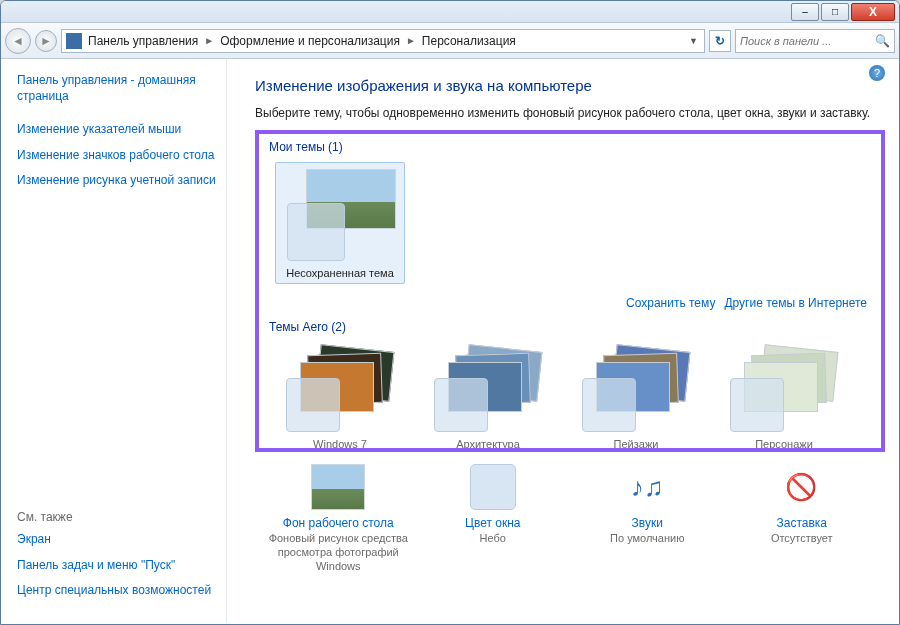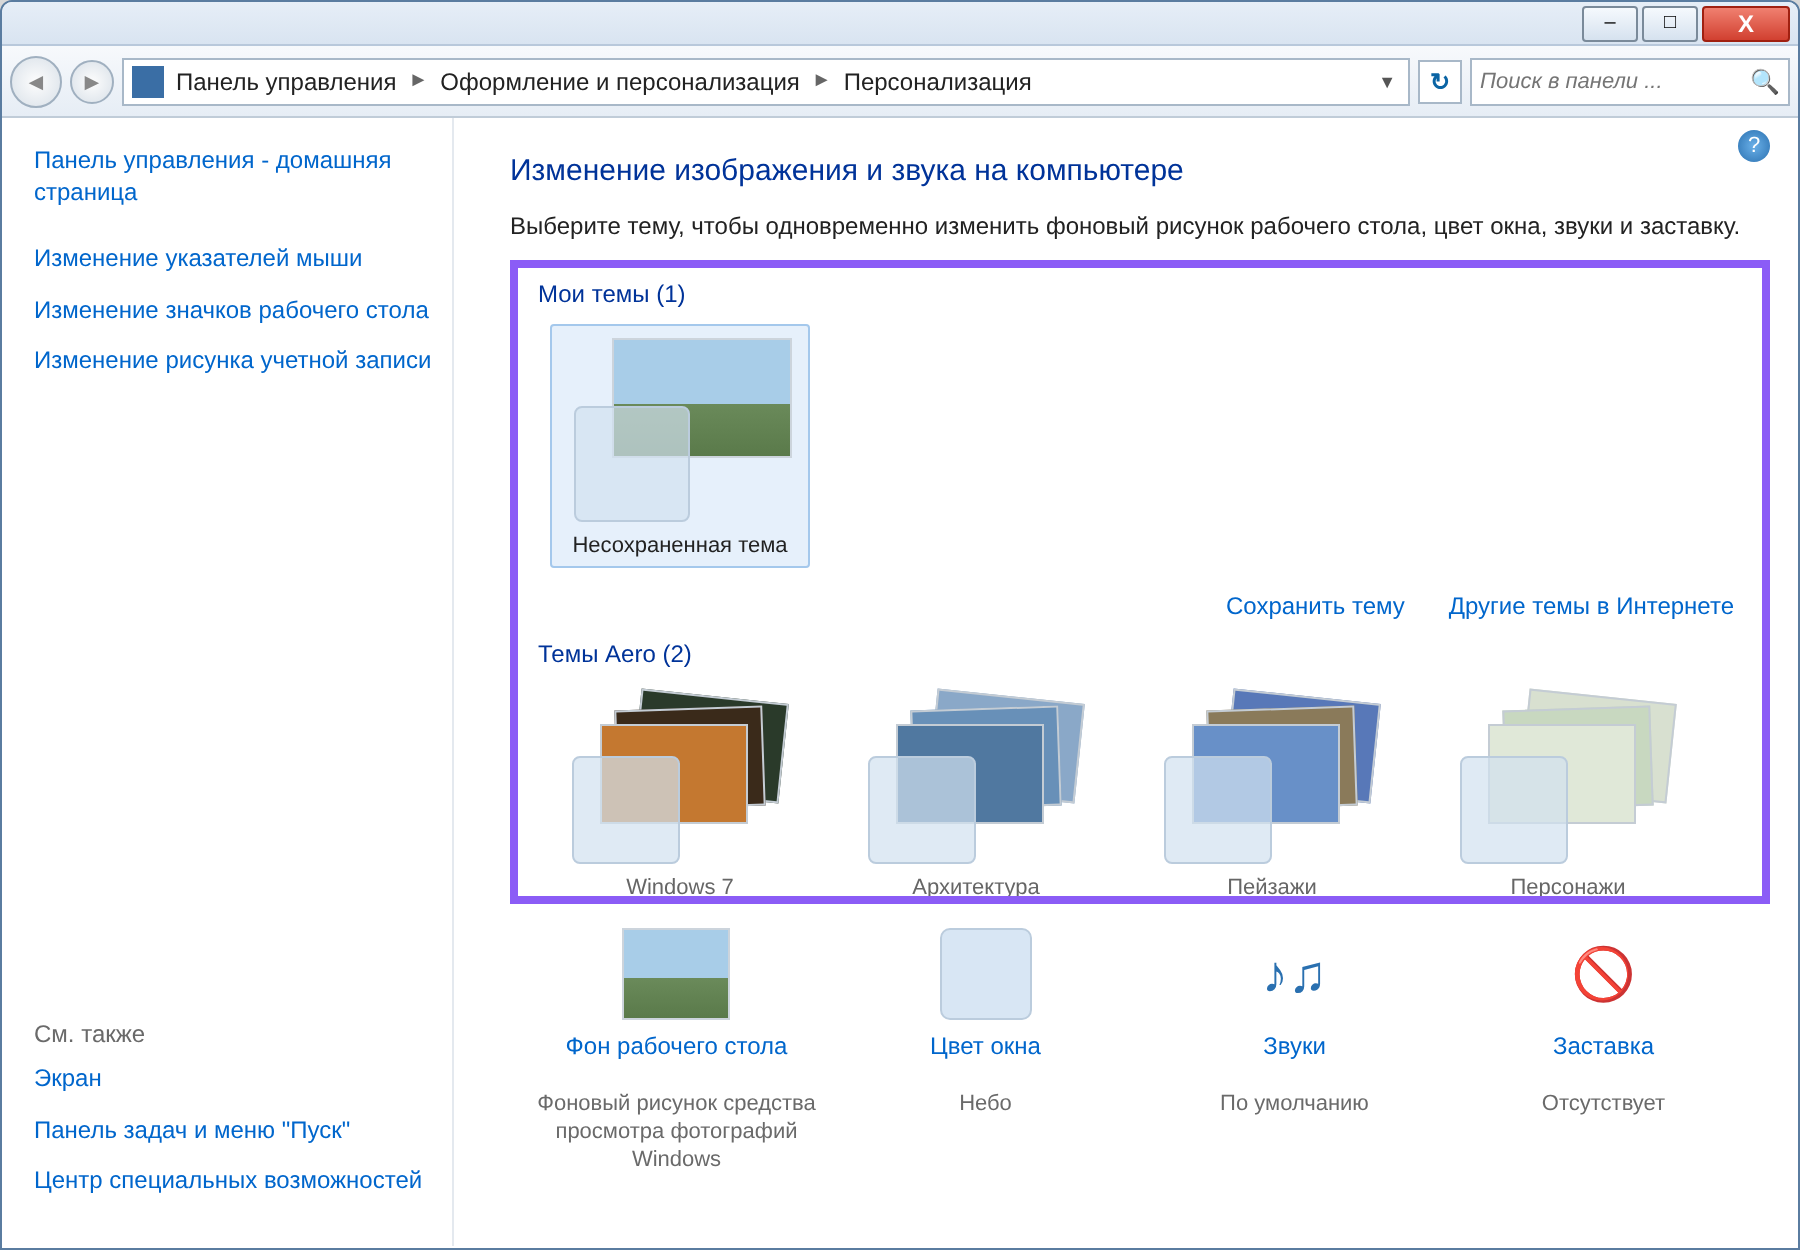--- a/index.html
+++ b/index.html
@@ -32,35 +32,35 @@
   .desc { font-size:12px; color:#222; margin-bottom:10px;}
   .panel { border:4px solid #8b5cf6; background:#fff; height:322px; overflow:hidden; }
   .sect-label { color:#003399; font-size:12px; padding:6px 0 4px 10px;}
   .theme-row { display:flex; padding:4px 10px 8px 16px; gap:26px; flex-wrap:wrap;}
   .theme-item { width:130px; text-align:center; cursor:pointer;}
   .theme-item .thumb { width:115px; height:100px; position:relative; margin:0 auto;}
   .theme-item.selected { background:#e6f0fb; border:1px solid #a4c8ec; padding:4px; border-radius:2px;}
   .glass-tile { position:absolute; width:58px; height:58px; border:1px solid #bbccdd; background:rgba(210,225,240,0.7); border-radius:4px;}
   .wallpaper-tile { position:absolute; width:90px; height:60px; border:1px solid #ccd4dc; background:linear-gradient(#a8cde8 0%,#a8cde8 55%,#6a8a5a 55%,#5a7a4a 100%); right:2px; top:2px;}
   .theme-label { font-size:11px; color:#222; margin-top:0;}
-  .rowlinks { display:flex; justify-content:flex-end; gap:22px; padding:4px 14px 4px 10px;text-align:center;}
+  .rowlinks { display:flex; justify-content:flex-end; gap:9px; padding:4px 14px 4px 10px;text-align:center;}
   .rowlinks a { color:#0066cc; font-size:12px; cursor:pointer;}
   .aero-grid { display:flex; padding:6px 10px 4px 16px; gap:18px;}
   .aero-item { width:130px; text-align:center; cursor:pointer;}
   .aero-thumb { width:120px; height:92px; position:relative; margin:0 auto;}
   .stack1,.stack2,.stack3 { position:absolute; border:1px solid #c4ccd4; background:#888;}
   .stack1 { width:74px; height:50px; right:8px; top:4px; transform:rotate(6deg);}
   .stack2 { width:74px; height:50px; right:18px; top:10px; transform:rotate(-2deg);}
   .stack3 { width:74px; height:50px; right:26px; top:18px;}
   .aero-glass { position:absolute; width:54px; height:54px; bottom:4px; left:6px; border:1px solid #bbccdd; background:rgba(210,225,240,0.7); border-radius:4px;}
   .aero-label { font-size:11px; color:#666; margin-top:2px; overflow:hidden; white-space:nowrap;}
   .bottom-row { display:flex; justify-content:space-around; margin-top:12px; padding:0 6px;}
   .bcol { width:150px; text-align:center;}
   .bcol .bicon { width:54px; height:46px; margin:0 auto 6px; display:flex; align-items:center; justify-content:center; font-size:26px;}
-  .bcol .btitle { color:#0066cc; font-size:12px; cursor:pointer; margin-bottom:16px;}
+  .bcol .btitle { color:#0066cc; font-size:12px; cursor:pointer; margin-bottom:2px;}
   .bcol .bdesc { color:#6a6a6a; font-size:11px; line-height:1.25;}
   .wp-thumb { width:70px; height:46px; border:1px solid #ccd4dc; background:linear-gradient(#a8cde8 0%,#a8cde8 55%,#6a8a5a 55%,#5a7a4a 100%);}
   .color-thumb { width:46px; height:46px; border:1px solid #bbccdd; background:rgba(200,220,240,0.7); border-radius:5px;}
 </style>
 </head>
 <body>
 
 <div class="window">
   <div class="titlebar">
     <div class="win-btn">–</div>

